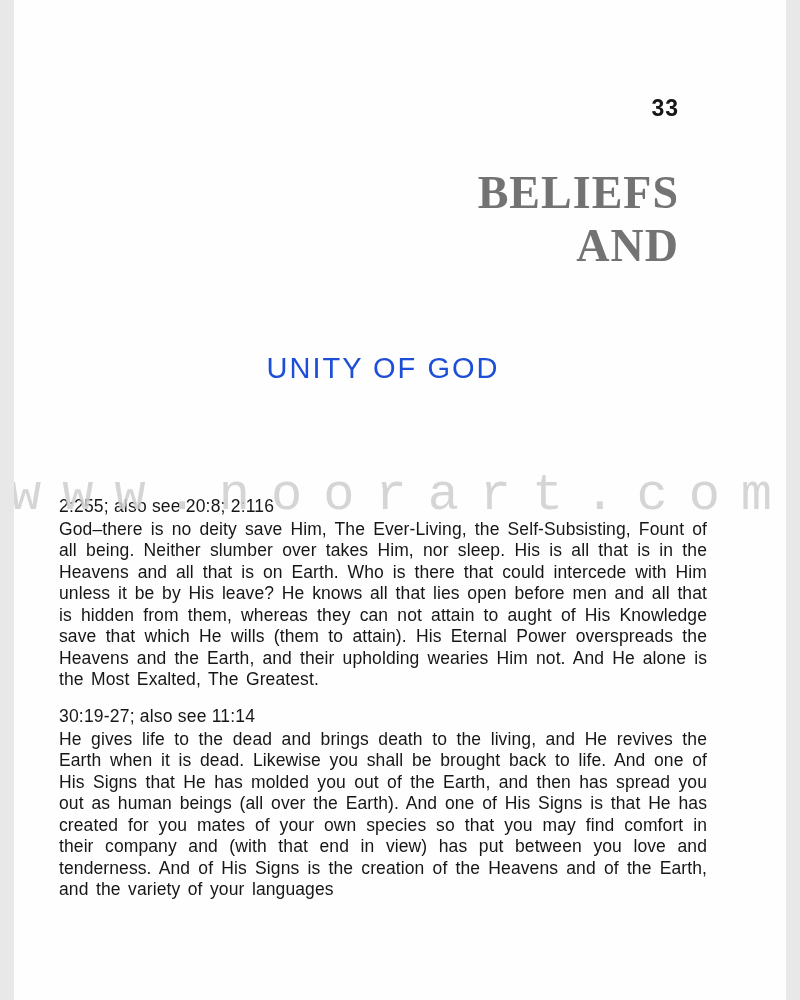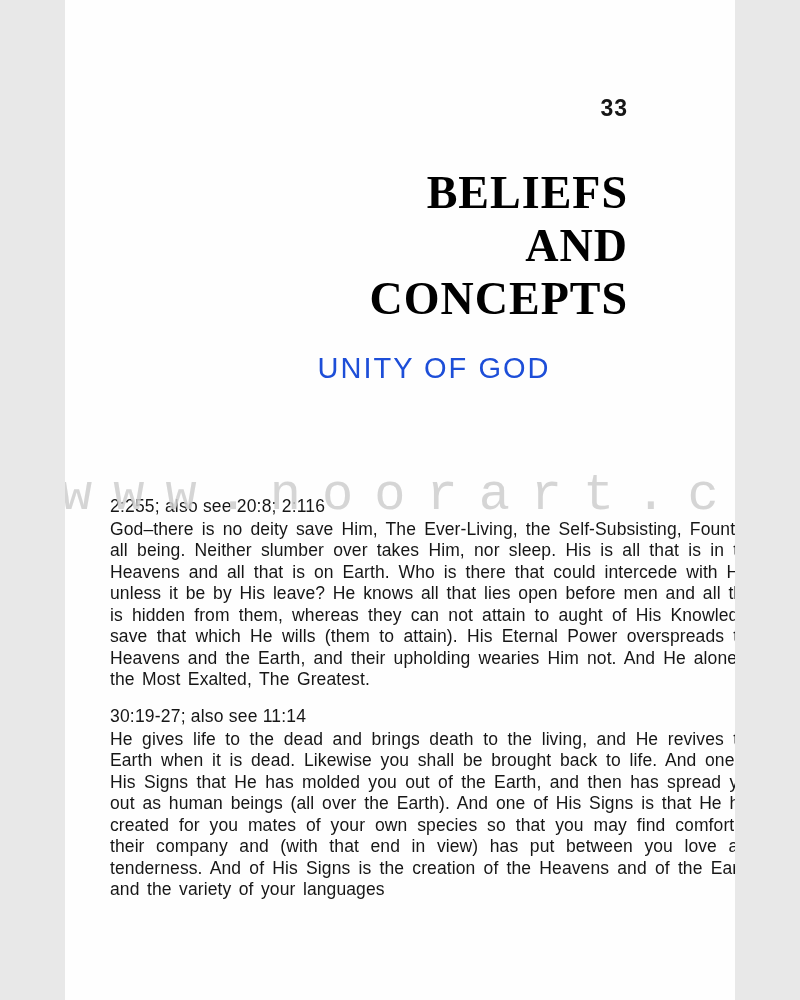--- a/index.html
+++ b/index.html
@@ -1,18 +1,18 @@
 <!DOCTYPE html>
 <html><head>
 <meta charset="utf-8">
 <style>
   html, body { margin: 0; padding: 0; background: #e8e8e8; }
   .page {
     position: relative;
-    width: 670px;
+    width: 772px;
     height: 1000px;
     margin: 0 auto;
     background: #fefefe;
     color: #161616;
     font-family: "Liberation Sans", sans-serif;
     overflow: hidden;
   }
   .page-number {
     position: absolute;
     top: 95px;
@@ -25,21 +25,21 @@
   .chapter-title {
     position: absolute;
     top: 166px;
     right: 107px;
     text-align: right;
     font-family: "Liberation Serif", "DejaVu Serif", serif;
     font-weight: 600;
     font-size: 46px;
     line-height: 53px;
     letter-spacing: 1px;
-    color: #000000;
+    color: #737373;
     white-space: nowrap;
   }
   .section-heading {
     position: absolute;
     top: 351px;
     left: 45px;
     width: 648px;
     text-align: center;
     font-size: 29px;
     line-height: 34px;
@@ -85,21 +85,20 @@
 </head>
 <body>
 
 <div class="page">
 
   <div class="page-number">33</div>
 
   <div class="chapter-title">
     <div>BELIEFS</div>
     <div>AND</div>
-    <div>CONCEPTS</div>
   </div>
 
   <div class="section-heading">UNITY OF GOD</div>
 
 
   <div class="scripture" id="section-2">
     <p class="ref">2:255; also see 20:8; 2:116</p>
     <p class="body-text">God–there is no deity save Him, The Ever-Living, the Self-Subsisting, Fount of all being. Neither slumber over takes Him, nor sleep.  His is all that is in the Heavens and all that is on Earth.  Who is there that could intercede with Him unless it be by His leave?  He knows all that lies open before men and all that is hidden from them, whereas they can not attain to aught of His Knowledge save that which He wills (them to attain).  His Eternal Power overspreads the Heavens and the Earth, and their upholding wearies Him not.  And He alone is the Most Exalted, The Greatest.</p>
   </div>
 

